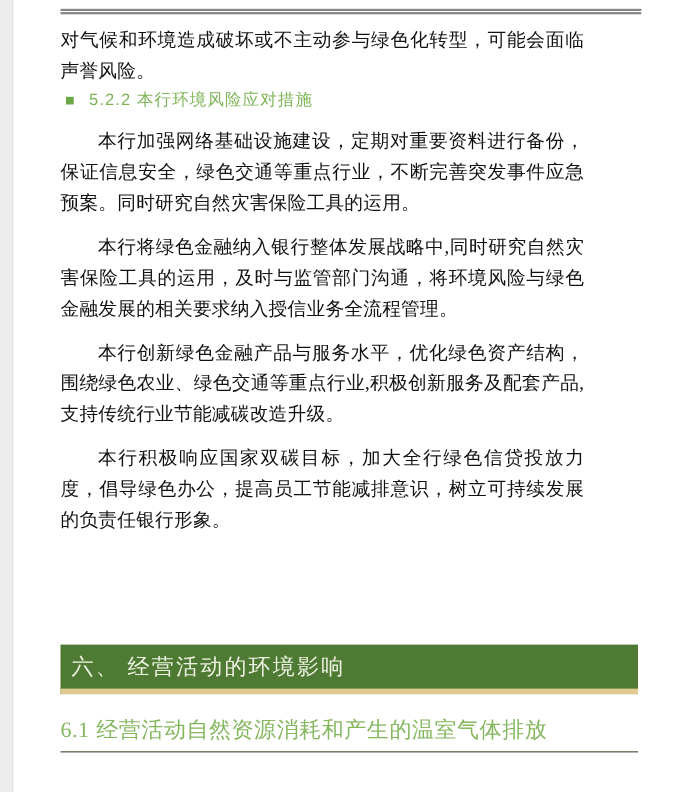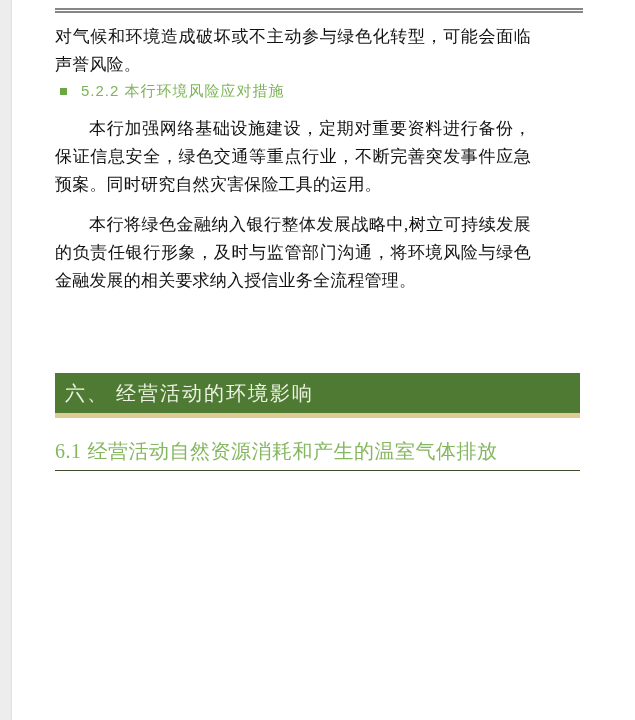--- a/index.html
+++ b/index.html
@@ -57,21 +57,21 @@
     letter-spacing: 1px;
   }
   .subheading .bullet {
     display: inline-block;
     width: 7px; height: 7px;
     background: #6aa844;
     margin: 0 14px 0 5px;
     flex: 0 0 auto;
   }
   .chapter-banner {
-    margin-top: 78px;
+    margin-top: 99px;
     width: 525px;
     height: 40px;
     background: #4e7a33;
     border-bottom: 5px solid #dfca92;
     display: flex;
     align-items: center;
   }
   .chapter-banner .banner-text {
     color: #edf2e1;
     font-size: 20px;
@@ -105,23 +105,25 @@
 
     <p class="body-par no-indent">对气候和环境造成破坏或不主动参与绿色化转型，可能会面临声誉风险。</p>
 
     <div class="subheading">
       <span class="bullet"></span>
       <span>5.2.2 本行环境风险应对措施</span>
     </div>
 
     <p class="body-par">本行加强网络基础设施建设，定期对重要资料进行备份，保证信息安全，绿色交通等重点行业，不断完善突发事件应急预案。同时研究自然灾害保险工具的运用。</p>
 
-    <p class="body-par">本行将绿色金融纳入银行整体发展战略中,树立可持续发展的负责任银行形象，及时与监管部门沟通，将环境风险与绿色金融发展的相关要求纳入授信业务全流程管理。</p>
+    <p class="body-par">本行将绿色金融纳入银行整体发展战略中,同时研究自然灾害保险工具的运用，及时与监管部门沟通，将环境风险与绿色金融发展的相关要求纳入授信业务全流程管理。</p>
 
+    <p class="body-par">本行创新绿色金融产品与服务水平，优化绿色资产结构，围绕绿色农业、绿色交通等重点行业,积极创新服务及配套产品,支持传统行业节能减碳改造升级。</p>
 
+    <p class="body-par">本行积极响应国家双碳目标，加大全行绿色信贷投放力度，倡导绿色办公，提高员工节能减排意识，树立可持续发展的负责任银行形象。</p>
 
     <div class="chapter-banner">
       <span class="banner-text">六、 经营活动的环境影响</span>
     </div>
 
     <div class="section-heading">
       <span class="sec-num">6.1</span><span>经营活动自然资源消耗和产生的温室气体排放</span>
     </div>
 
   </div>

